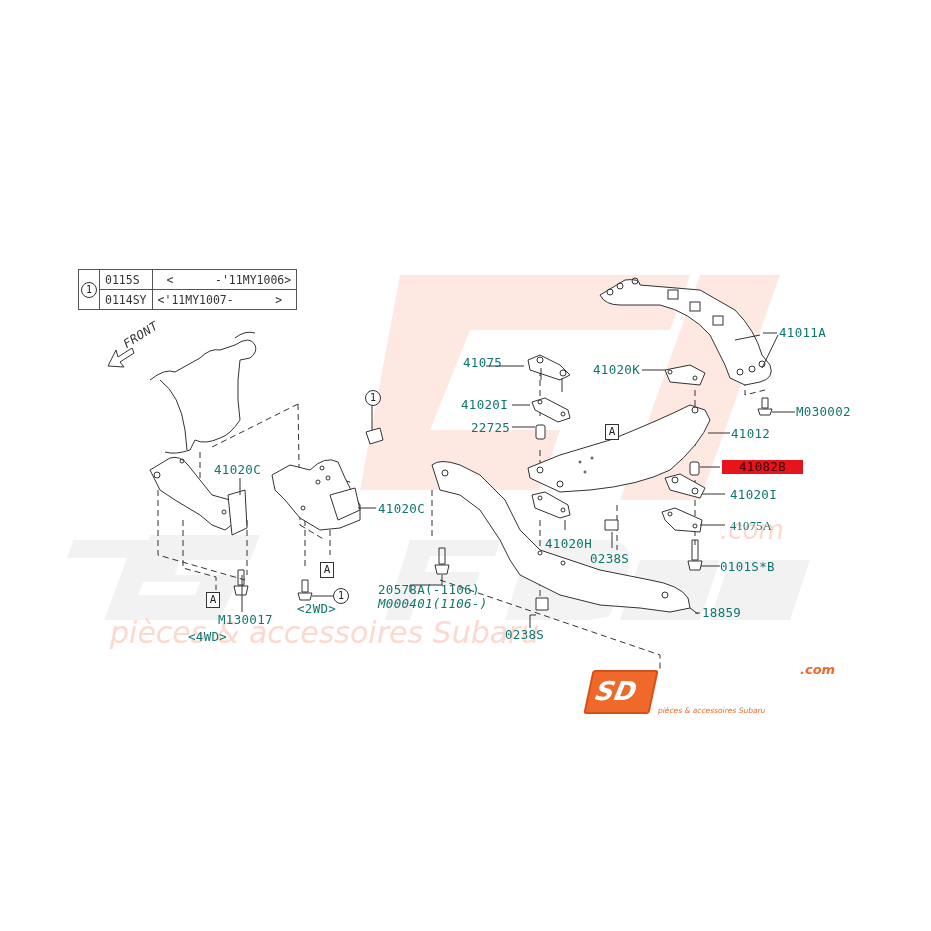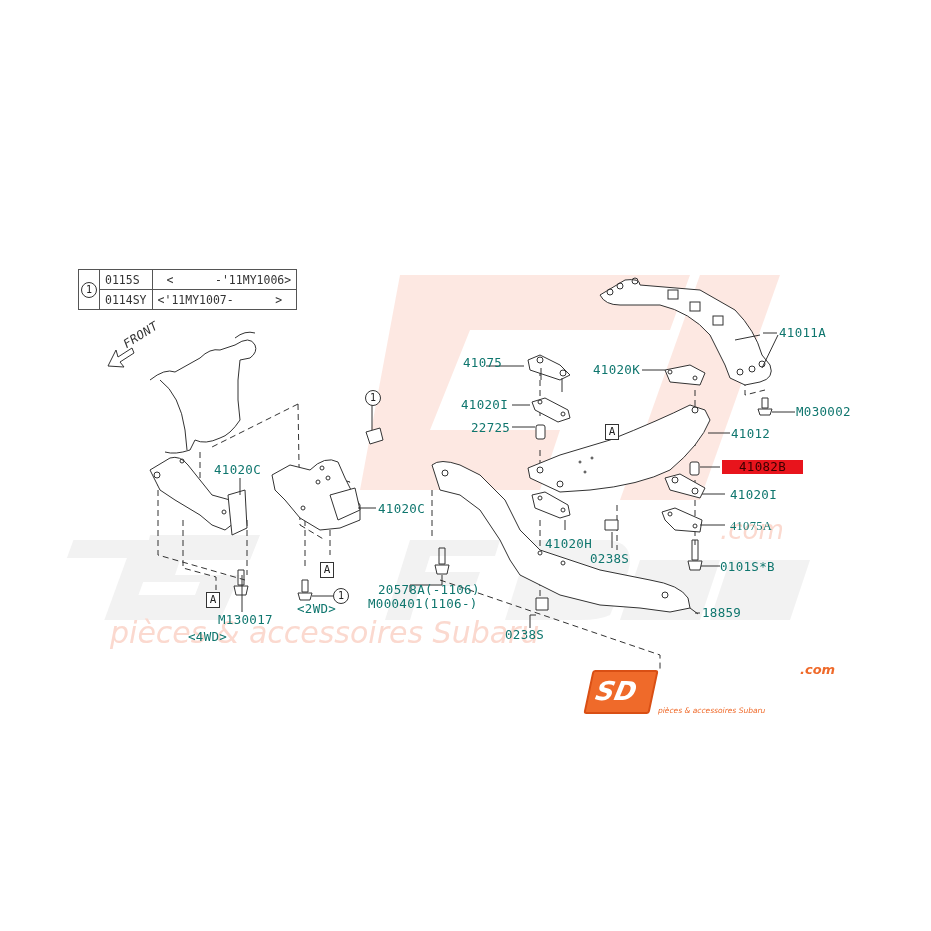--- a/index.html
+++ b/index.html
@@ -278,21 +278,21 @@
   <div class="lbl" style="left:731px;top:427px;">41012</div>
   <div class="lbl hl" style="left:722px;top:460px;">41082B</div>
   <div class="lbl" style="left:730px;top:488px;">41020I</div>
   <div class="lbl" style="left:730px;top:519px;font-family:Liberation Serif, serif;">41075A</div>
   <div class="lbl" style="left:720px;top:560px;">0101S*B</div>
   <div class="lbl" style="left:545px;top:537px;text-align:center;">41020H</div>
   <div class="lbl" style="left:590px;top:552px;">0238S</div>
   <div class="lbl" style="left:505px;top:628px;">0238S</div>
   <div class="lbl" style="left:702px;top:606px;">18859</div>
   <div class="lbl" style="left:378px;top:583px;">20578A(-1106)</div>
-  <div class="lbl" style="left:368px;top:597px;">M000401(1106-)</div>
+  <div class="lbl" style="left:378px;top:597px;font-style:italic;">M000401(1106-)</div>
 
   <div class="box-a" style="left:206px;top:592px;">A</div>
   <div class="box-a" style="left:320px;top:562px;">A</div>
   <div class="box-a" style="left:605px;top:424px;">A</div>
 
   <div class="circ" style="left:365px;top:390px;">1</div>
   <div class="circ" style="left:333px;top:588px;">1</div>
 
   <div class="logo">
     <div class="logo-s">

